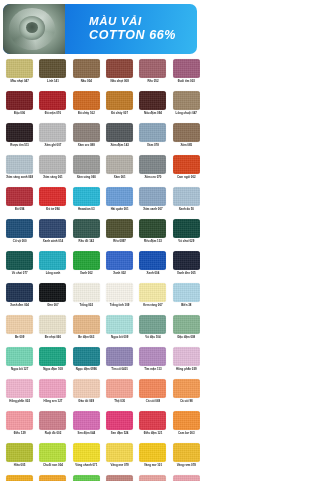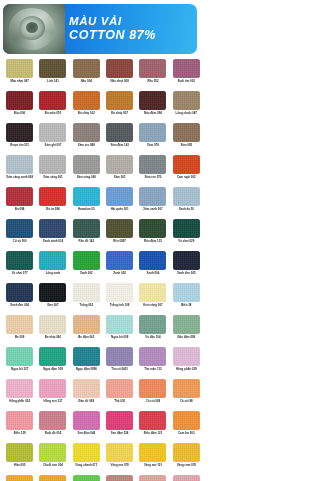--- a/index.html
+++ b/index.html
@@ -48,21 +48,21 @@
     left: 16px; top: 12px; width: 26px; height: 24px;
     background: radial-gradient(circle at 45% 45%, #dae3dc 0%, #9fb2a4 55%, #6e8175 100%);
     box-shadow: 0 0 5px rgba(60,75,65,0.55) inset;
   }
   .banner-photo .s3 {
     left: 23px; top: 18px; width: 12px; height: 11px;
     background: radial-gradient(circle at 50% 45%, #46564b 0%, #5d6f63 70%, #7d9084 100%);
   }
   .banner-text {
     flex: 1 1 auto;
-    padding-left: 4px;
+    padding-left: 24px;
     color: #ffffff;
     font-weight: bold;
     font-style: italic;
     letter-spacing: 0.6px;
     line-height: 1.18;
   }
   .banner-line1 { font-size: 11.5px; }
   .banner-line2 { font-size: 12.5px; }
 
   
@@ -105,21 +105,21 @@
 <body>
 
 <div class="banner">
   <div class="banner-photo">
     <div class="swirl s1"></div>
     <div class="swirl s2"></div>
     <div class="swirl s3"></div>
   </div>
   <div class="banner-text">
     <div class="banner-line1">MÀU VẢI</div>
-    <div class="banner-line2">COTTON 87%</div>
+    <div class="banner-line2">COTTON 66%</div>
   </div>
 </div>
 
 <div class="grid">
     <div class="row">
       <div class="cell">
         <div class="chip" style="background-color: rgb(201, 189, 114);"></div>
         <div class="label">Màu nhạt 047</div>
       </div>
       <div class="cell">

